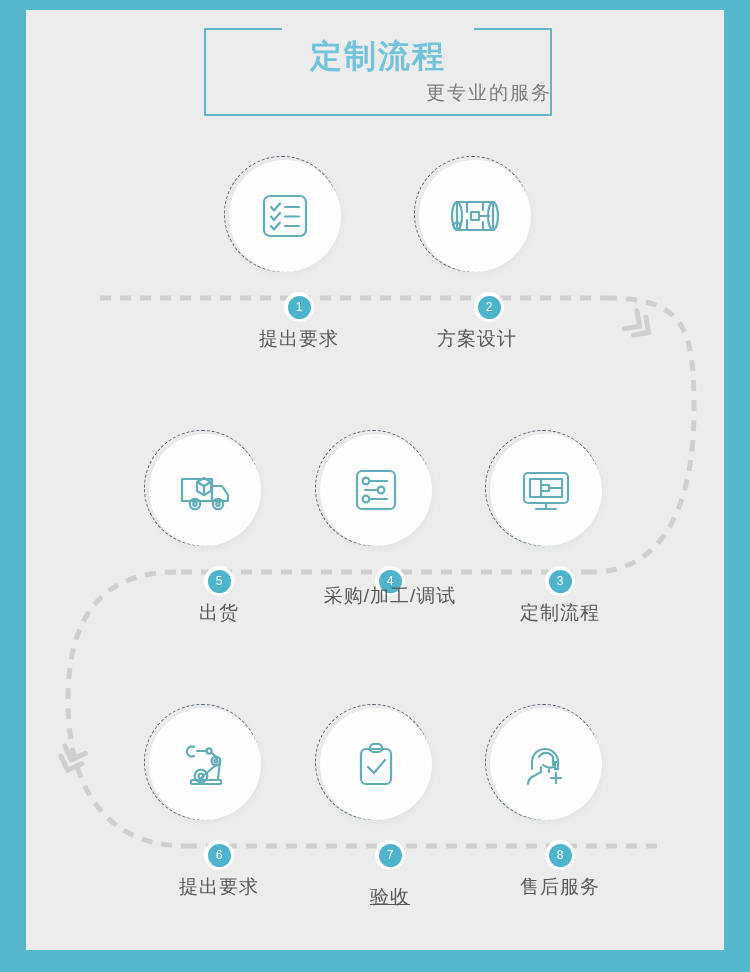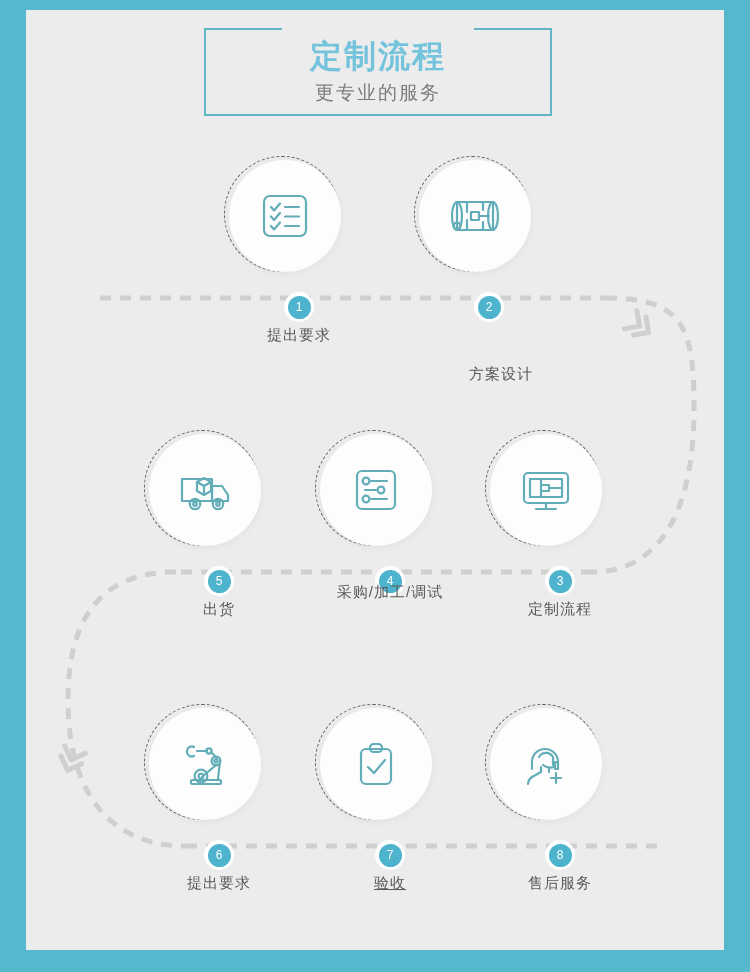--- a/index.html
+++ b/index.html
@@ -72,21 +72,21 @@
     font-weight: bold;
     color: #74c3dd;
     letter-spacing: 2px;
     line-height: 40px;
   }
 
   .title-sub {
     position: absolute;
     left: 0; top: 52px;
     width: 348px;
-    text-align: center;
+    text-align: right;
     font-size: 19px;
     color: #7d7d7d;
     letter-spacing: 2px;
     line-height: 26px;
   }
 
   
   .connectors {
     position: absolute;
     left: 0; top: 0;
@@ -154,21 +154,21 @@
     line-height: 23px;
     text-align: center;
     font-family: "Liberation Sans", sans-serif;
   }
 
   .step-label {
     position: absolute;
     left: 50%;
     transform: translateX(-50%);
     white-space: nowrap;
-    font-size: 15px;
+    font-size: 19px;
     color: #595959;
     letter-spacing: 1px;
   }
 </style>
 </head>
 <body>
 
 <div class="page-frame">
   <div class="canvas">
 
@@ -244,21 +244,21 @@
             <line x1="22" y1="34" x2="22" y2="44"></line>
             <line x1="34" y1="30" x2="44" y2="30"></line>
             <line x1="38" y1="16" x2="38" y2="24"></line>
             <line x1="38" y1="36" x2="38" y2="44"></line>
           </svg>
         </div>
       </div>
       <div class="step-badge" style="top:136px; left:92px;">
         <span class="step-badge-inner">2</span>
       </div>
-      <div class="step-label" style="top:170px; left:104px;margin-top:39px;">方案设计</div>
+      <div class="step-label" style="top:170px; left:80px;">方案设计</div>
     </div>
 
     <div class="step" style="left:101px; top:420px;">
       <div class="step-disc" style="margin-left:17px;">
         <div class="disc-dashed"></div>
         <div class="disc-white"></div>
         <div class="disc-icon">
           <svg width="62" height="62" viewBox="0 0 62 62" fill="none" stroke="#63adb8" stroke-width="2.2" stroke-linecap="round" stroke-linejoin="round">
             <path d="M8 20 h30 v22 h-30 z"></path>
             <path d="M38 27 h10 l6 9 v6 h-16 z"></path>
@@ -358,21 +358,21 @@
           <svg width="56" height="56" viewBox="0 0 56 56" fill="none" stroke="#63adb8" stroke-width="2.2" stroke-linecap="round" stroke-linejoin="round">
             <rect x="13" y="13" width="30" height="35" rx="5"></rect>
             <rect x="22" y="8" width="12" height="8" rx="3.6"></rect>
             <polyline points="20,31 26,37 37,24"></polyline>
           </svg>
         </div>
       </div>
       <div class="step-badge" style="top:136px; left:92px;">
         <span class="step-badge-inner">7</span>
       </div>
-      <div class="step-label" style="top:170px; left:92px;text-decoration:underline;">验收</div>
+      <div class="step-label" style="top:180px; left:92px;text-decoration:underline;">验收</div>
     </div>
 
     <div class="step" style="left:442px; top:694px;">
       <div class="step-disc" style="margin-left:17px;">
         <div class="disc-dashed"></div>
         <div class="disc-white"></div>
         <div class="disc-icon">
           <svg width="58" height="58" viewBox="0 0 58 58" fill="none" stroke="#63adb8" stroke-width="2.2" stroke-linecap="round" stroke-linejoin="round">
             <path d="M15 27 a13 13 0 0 1 26 0"></path>
             <path d="M15 27 v7"></path>

